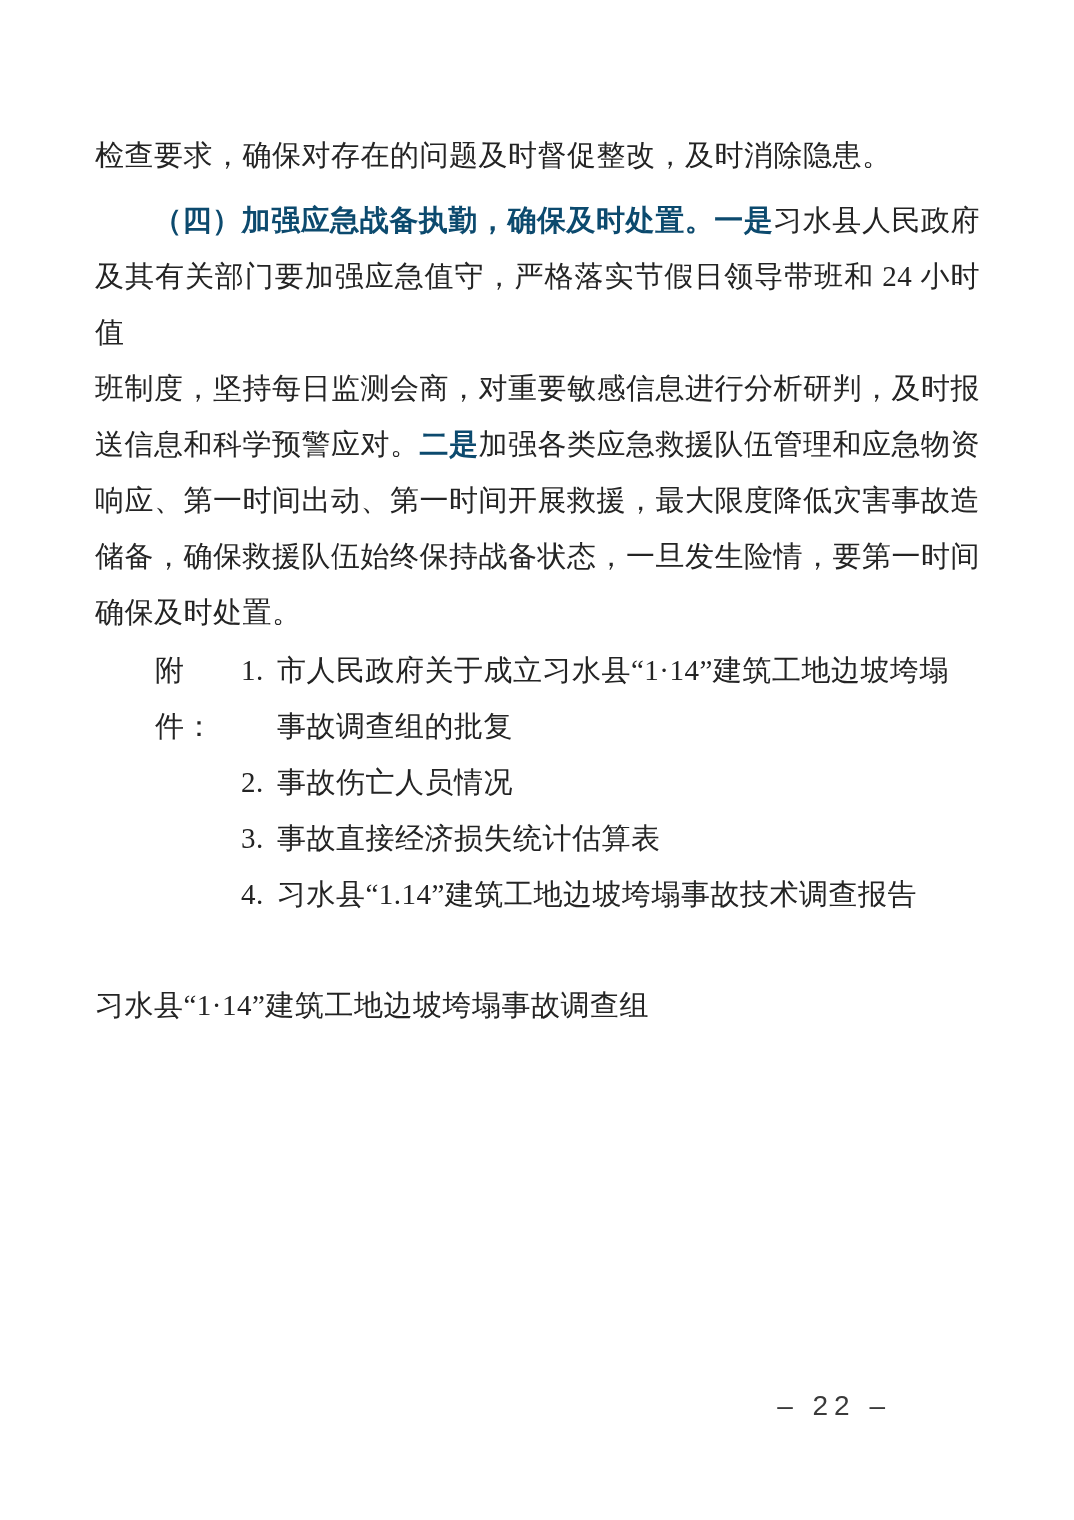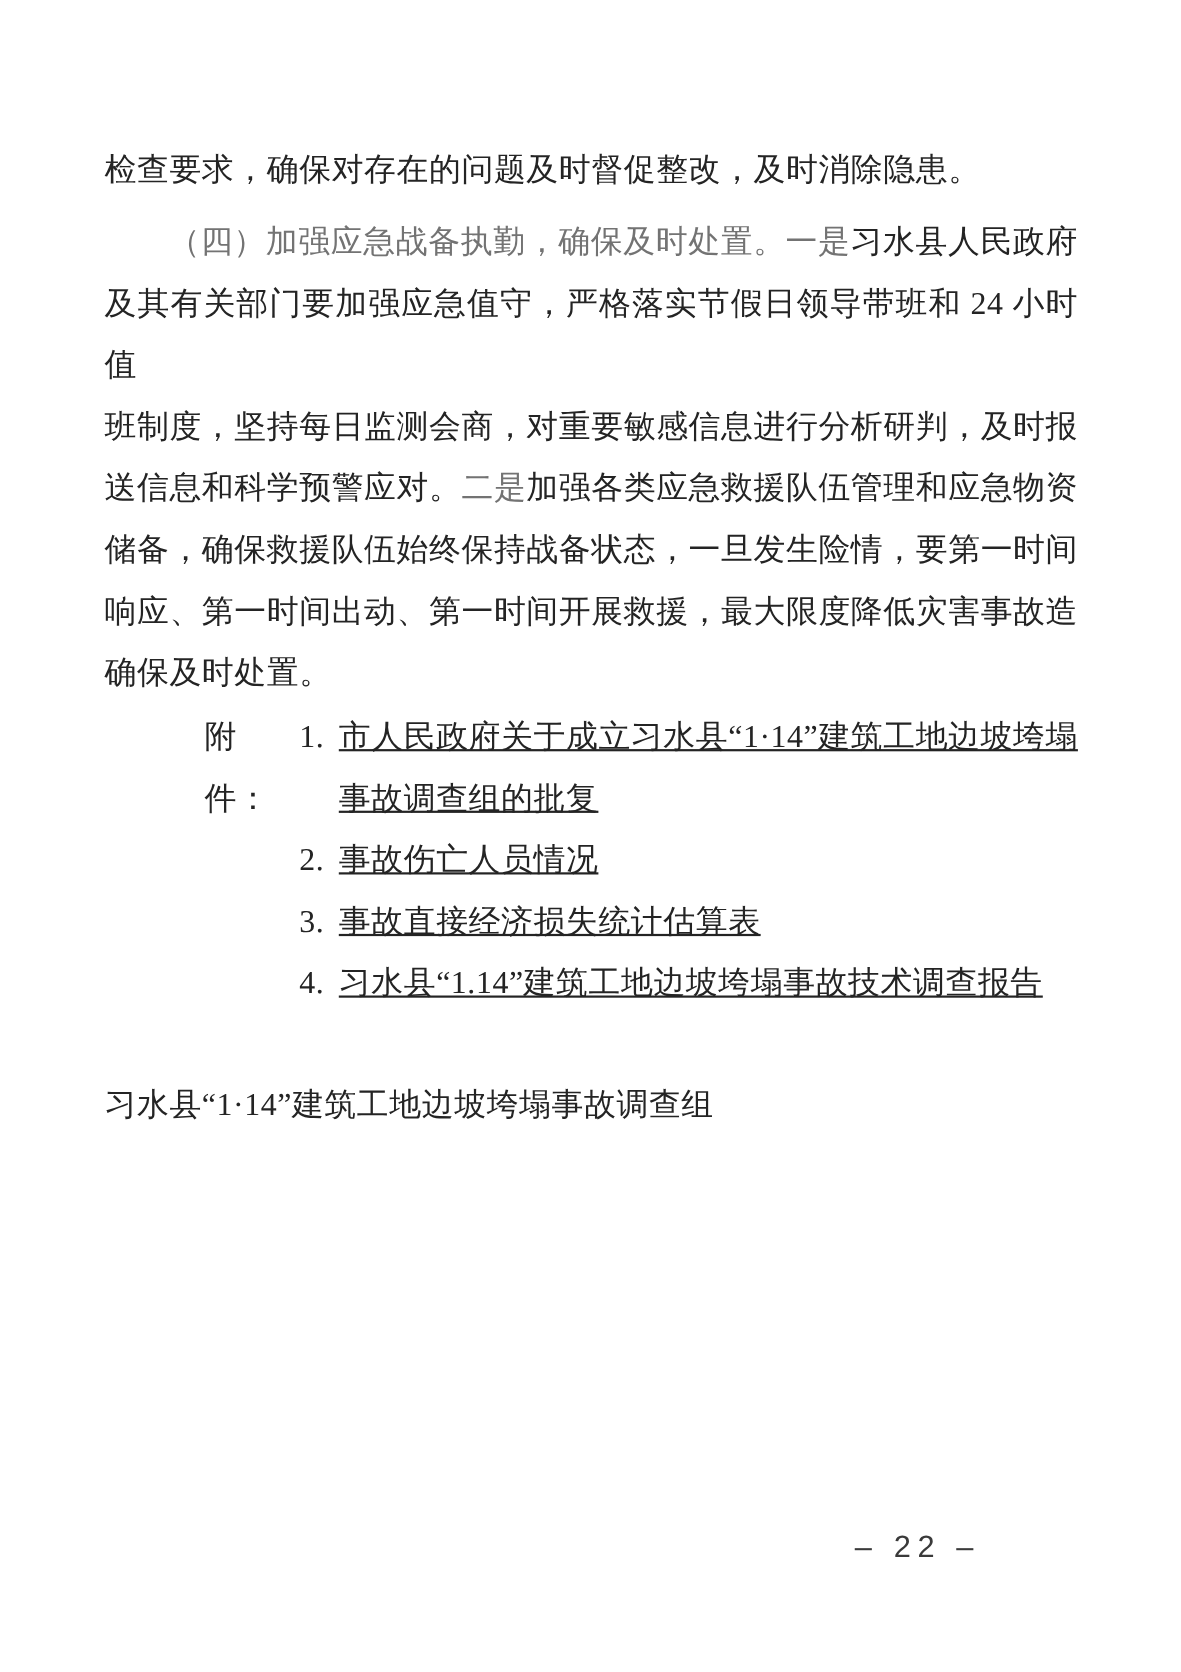--- a/index.html
+++ b/index.html
@@ -33,53 +33,52 @@
   }
   .align-left {
     text-align: left;
     text-align-last: left;
   }
   .para-start {
     margin-top: 9px;
     text-indent: 58px;
   }
   .bold {
-    font-weight: 400;
-    color: #737373;
+    font-weight: 700;
+    color: #0c4a6e;
   }
   
   .attachments {
     position: absolute;
     left: 95px;
     width: 885px;
     top: 642px;
     font-size: 29px;
     line-height: 56px;
     letter-spacing: 0.5px;
   }
   .att-row {
     display: flex;
     align-items: flex-start;
     padding-left: 60px;
   }
   .att-label {
     flex: none;
     width: 86px;
-    margin-left: 31px;
   }
   .att-items { flex: 1; }
   .att-item {
     display: flex;
     align-items: flex-start;
   }
   .att-num {
     flex: none;
     width: 36px;
   }
-  .att-lines { flex: 1; max-width: 712px; text-decoration: underline; }
+  .att-lines { flex: 1; max-width: 712px; }
   
   .signature {
     position: absolute;
     left: 95px;
     right: 89px;
     top: 977px;
     font-size: 29px;
     line-height: 56px;
     letter-spacing: 0.5px;
   }
@@ -110,23 +109,23 @@
     </div>
 
     <div class="line justify">及其有关部门要加强应急值守，严格落实节假日领导带班和 24 小时值</div>
 
     <div class="line justify">班制度，坚持每日监测会商，对重要敏感信息进行分析研判，及时报</div>
 
     <div class="line justify">
       <span>送信息和科学预警应对。</span><span class="bold">二是</span><span>加强各类应急救援队伍管理和应急物资</span>
     </div>
 
+    <div class="line justify">响应、第一时间出动、第一时间开展救援，最大限度降低灾害事故造</div>
+
     <div class="line justify">储备，确保救援队伍始终保持战备状态，一旦发生险情，要第一时间</div>
-
-    <div class="line justify">响应、第一时间出动、第一时间开展救援，最大限度降低灾害事故造</div>
 
     <div class="line align-left">确保及时处置。</div>
   </div>
 
   <div class="attachments">
     <div class="att-row">
       <span class="att-label">附件：</span>
       <div class="att-items">
 
         <div class="att-item">

